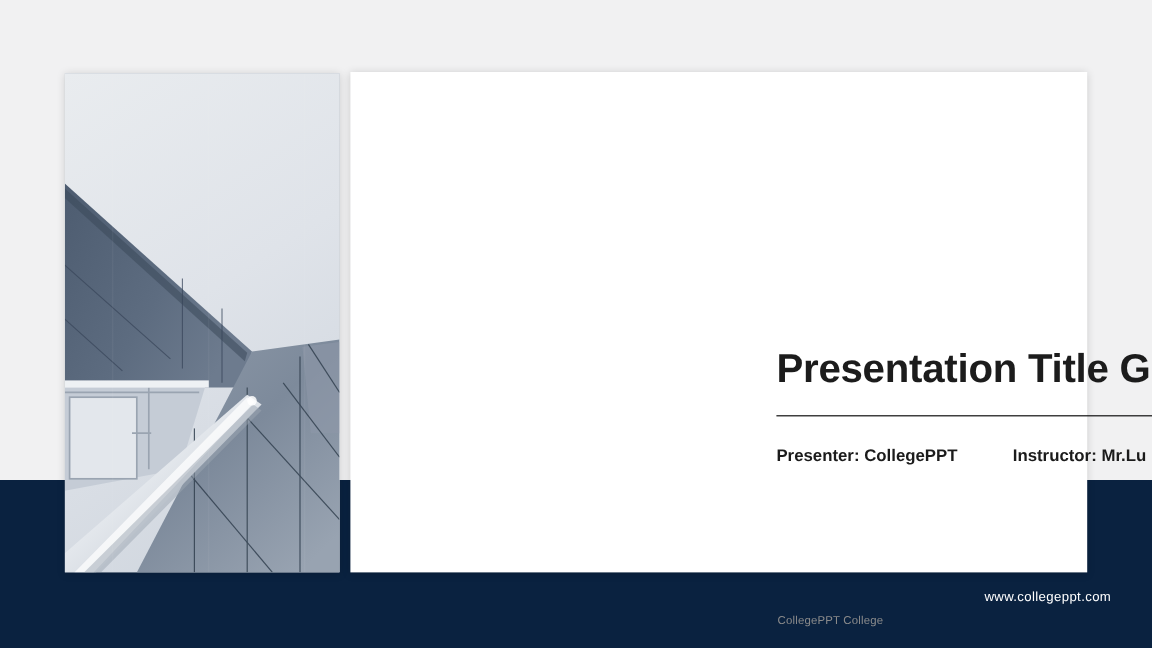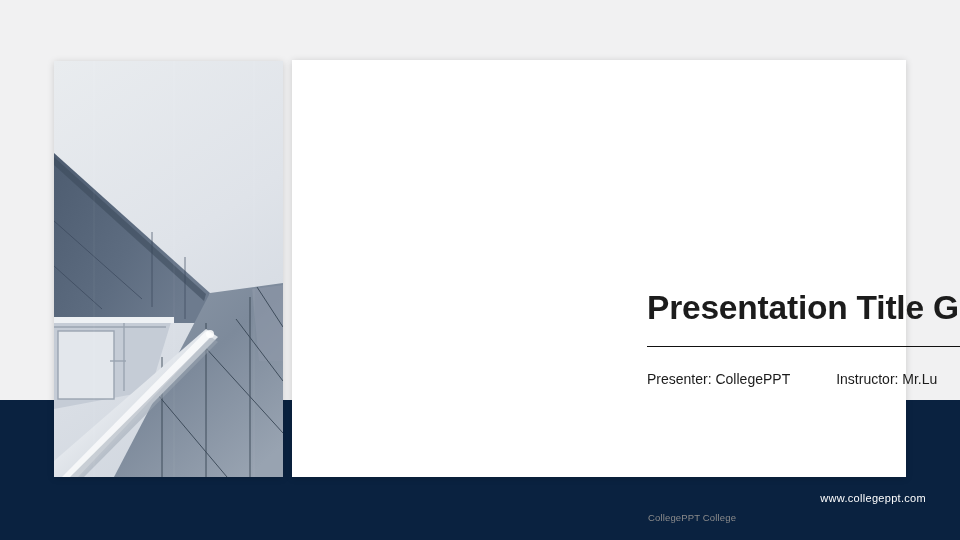--- a/index.html
+++ b/index.html
@@ -93,21 +93,21 @@
 
   .meta-row {
     position: absolute;
     left: 355px;
     top: 311px;
     display: flex;
     align-items: baseline;
   }
   .meta-item {
     font-size: 14px;
-    font-weight: normal;
+    font-weight: bold;
     color: #1b1b1b;
     white-space: nowrap;
   }
   .meta-item.second { margin-left: 46px; }
 
   .org-label {
     position: absolute;
     left: 356px;
     top: 452px;
     font-size: 9.5px;

